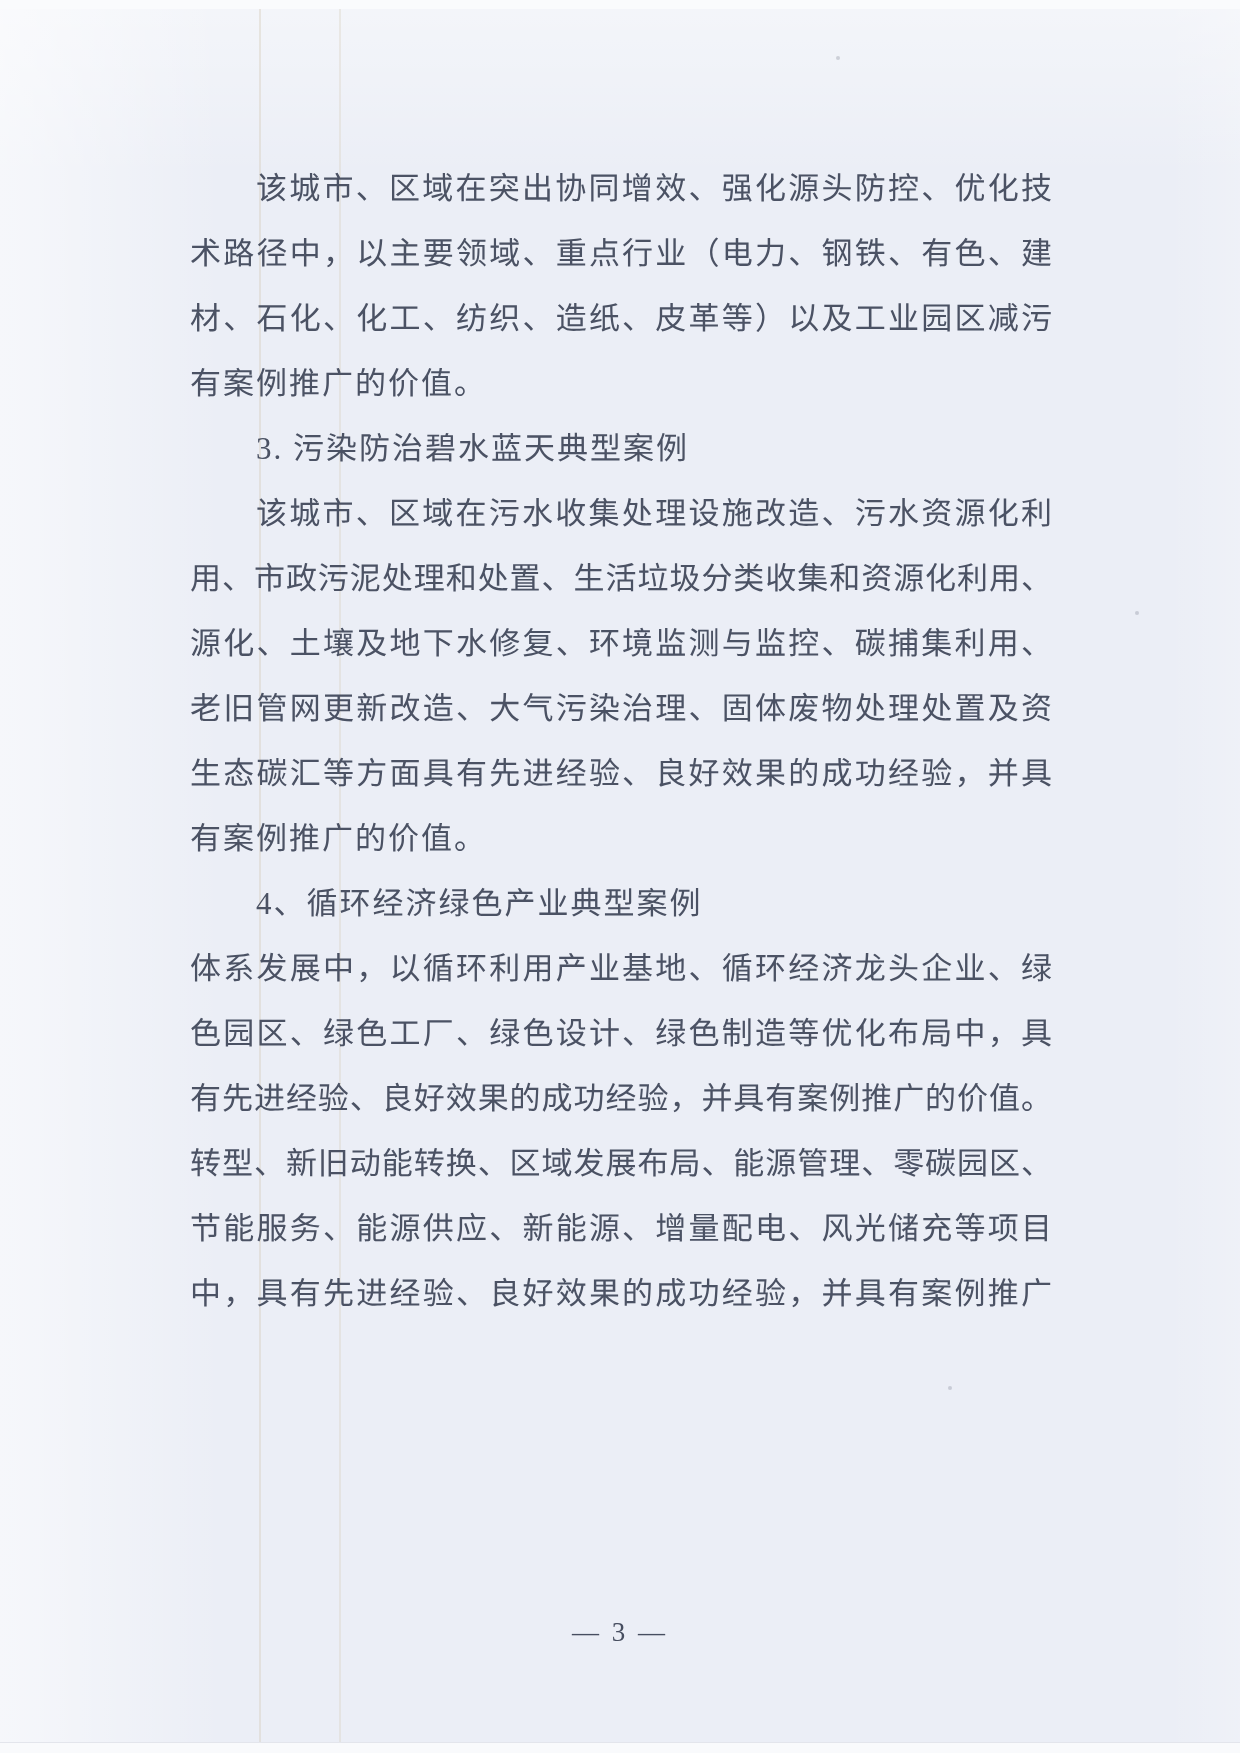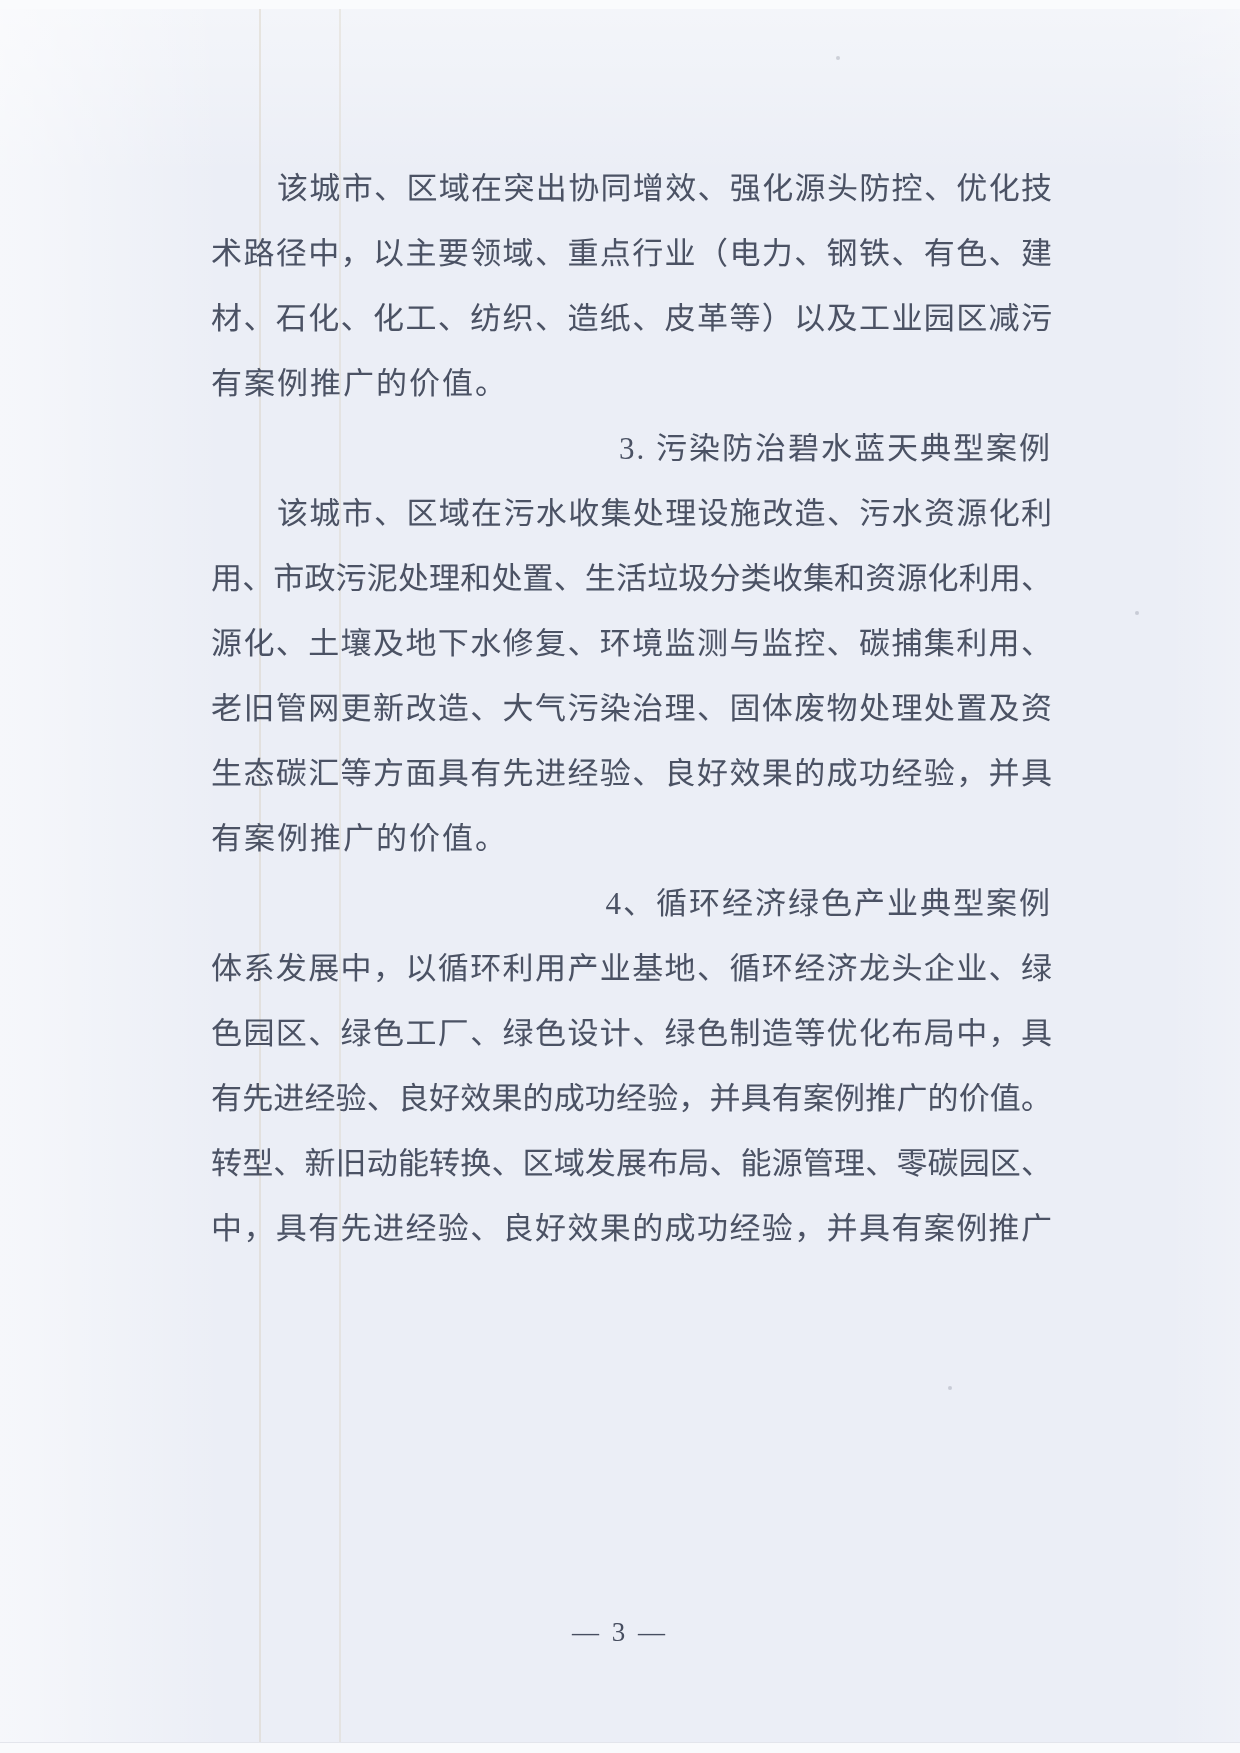--- a/index.html
+++ b/index.html
@@ -30,30 +30,29 @@
 
   .textblock {
     position:absolute; left:190px; top:156px; width:862px;
     color:#4b5264;
     font-size:31px;
   }
   .line {
     height:65px; line-height:65px;
     letter-spacing:2px;
     white-space:nowrap;
-    margin-left:21px;
   }
   .line.j {
     letter-spacing:0;
     white-space:normal;
     text-align:justify;
     text-align-last:justify;
     text-justify:inter-character;
   }
-  .line.indent { text-indent:66px;text-align:right; }
+  .line.indent { text-indent:66px; }
 
   .pagenum {
     position:absolute; top:1612px; left:0; width:100%;
     text-align:center;
     font-size:27px; line-height:40px;
     color:#474e60; letter-spacing:3px;
   }
 </style>
 </head>
 <body>
@@ -79,18 +78,19 @@
     <div class="line j">用、市政污泥处理和处置、生活垃圾分类收集和资源化利用、</div>
     <div class="line j">源化、土壤及地下水修复、环境监测与监控、碳捕集利用、</div>
     <div class="line j">老旧管网更新改造、大气污染治理、固体废物处理处置及资</div>
     <div class="line j">生态碳汇等方面具有先进经验、良好效果的成功经验，并具</div>
     <div class="line">有案例推广的价值。</div>
     <div class="line indent">4、循环经济绿色产业典型案例</div>
     <div class="line j">体系发展中，以循环利用产业基地、循环经济龙头企业、绿</div>
     <div class="line j">色园区、绿色工厂、绿色设计、绿色制造等优化布局中，具</div>
     <div class="line j">有先进经验、良好效果的成功经验，并具有案例推广的价值。</div>
     <div class="line j">转型、新旧动能转换、区域发展布局、能源管理、零碳园区、</div>
+    <div class="line j">节能服务、能源供应、新能源、增量配电、风光储充等项目</div>
     <div class="line j">中，具有先进经验、良好效果的成功经验，并具有案例推广</div>
   </div>
 
   <div class="pagenum">— 3 —</div>
 
 </div>
 
 </body></html>

